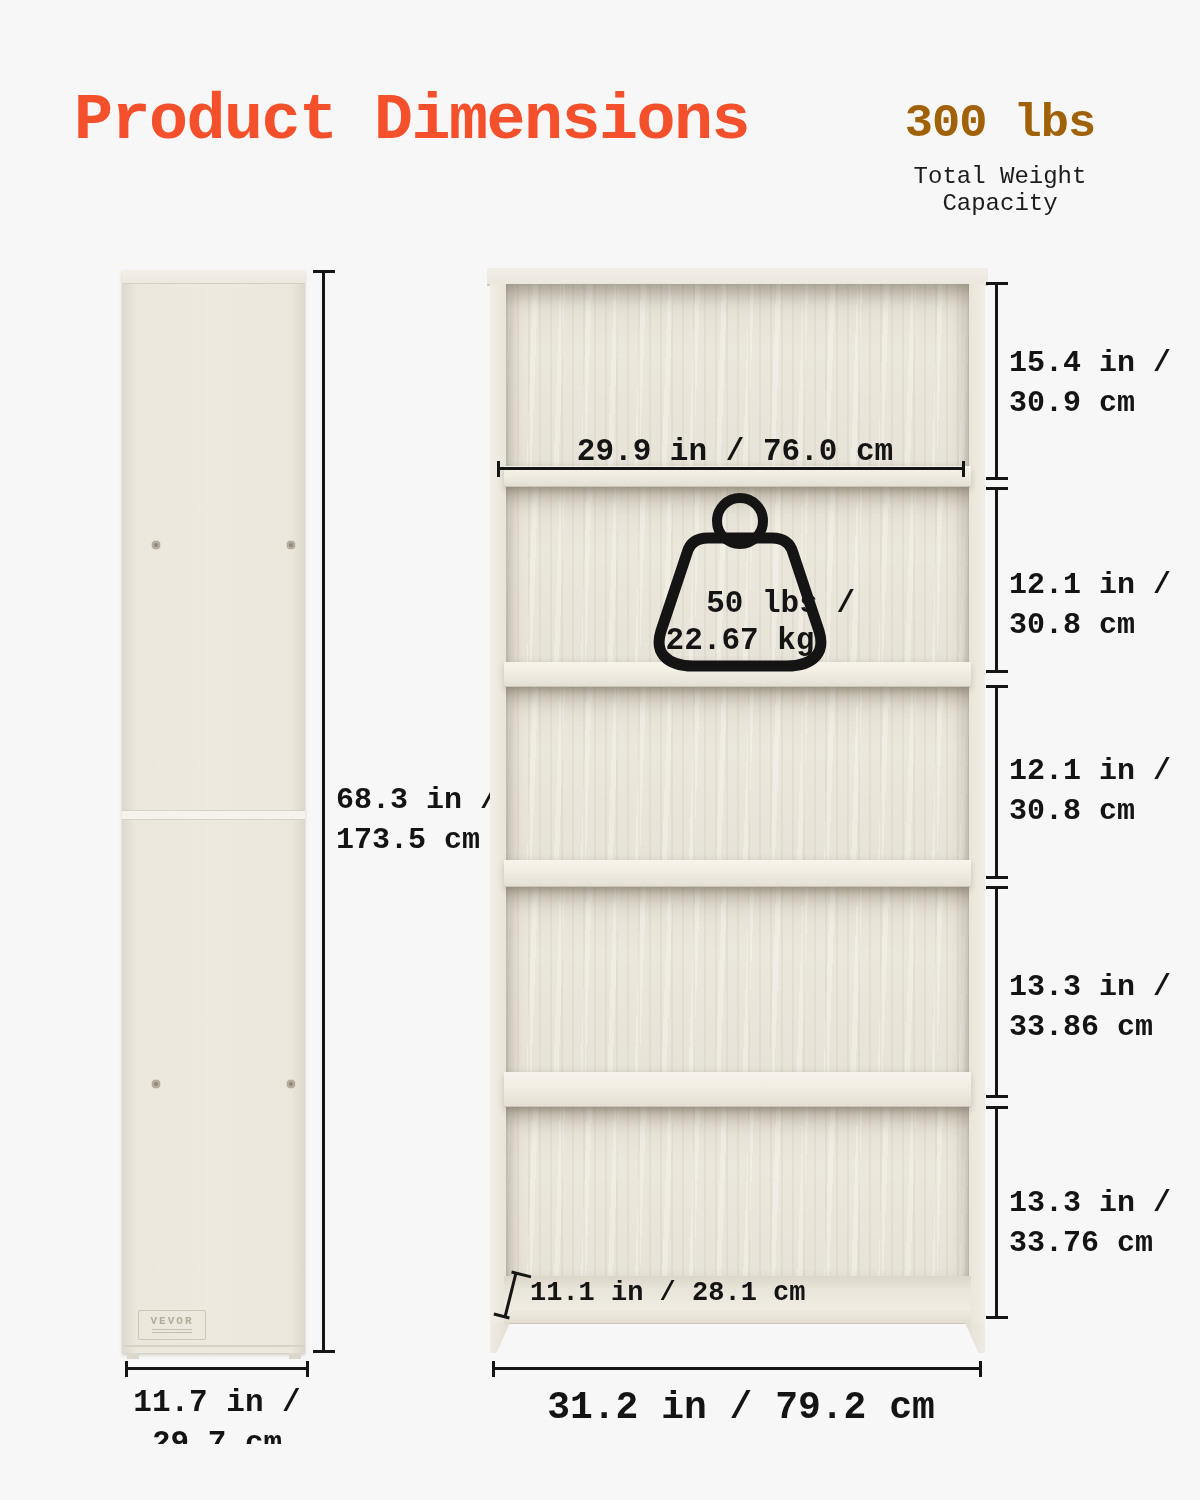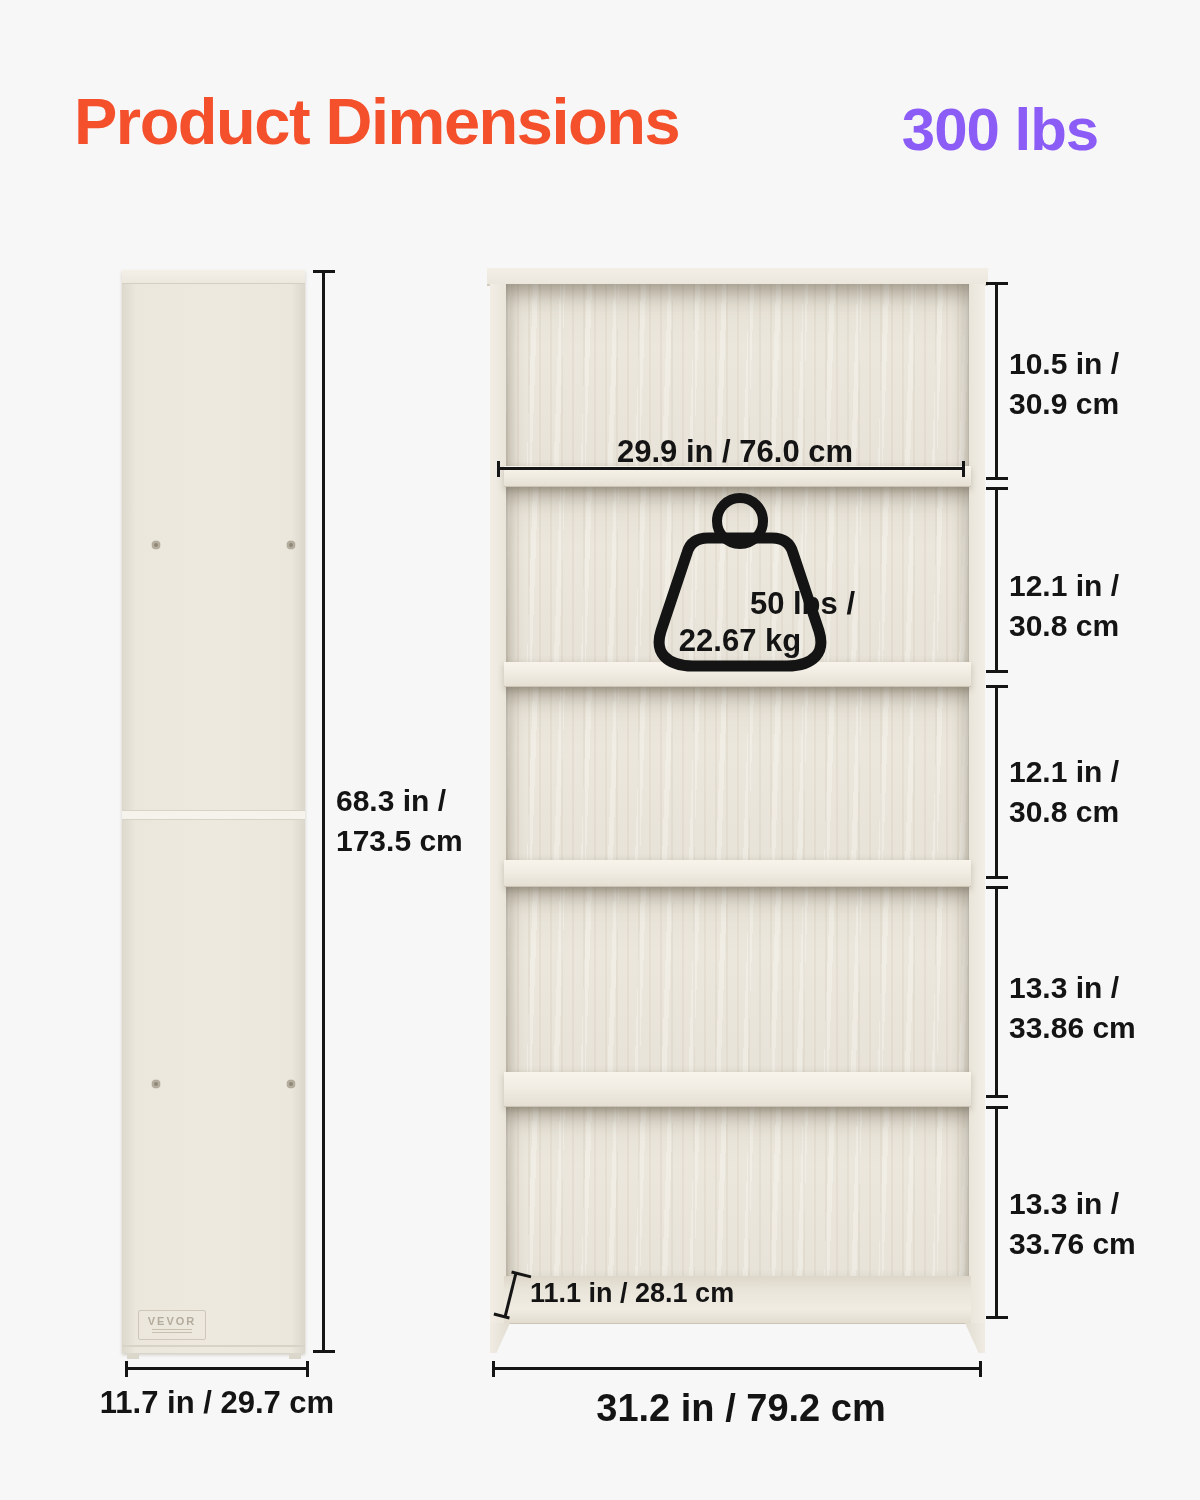--- a/index.html
+++ b/index.html
@@ -1,24 +1,24 @@
 <!DOCTYPE html>
 <html><head>
 <meta charset="utf-8">
 <style>
   html,body{margin:0;padding:0;}
   body{font-family:"Liberation Sans",sans-serif;background:#f7f7f7;}
-  .canvas{position:relative;width:1200px;height:1444px;background:#f7f7f7;overflow:hidden;}
+  .canvas{position:relative;width:1200px;height:1444px;background:#f7f7f7;overflow:hidden;font-family:Liberation Mono, monospace;}
   .abs{position:absolute;}
 
   
   .title{left:74px;top:84px;font-size:65px;font-weight:700;letter-spacing:-1.5px;color:#f4502b;}
   .subtitle{left:77px;top:166px;font-size:33px;font-weight:400;color:#1f1f1f;}
   .capacity{left:870px;top:100px;width:260px;text-align:center;}
-  .capacity-value{font-size:60px;font-weight:700;color:#8b5cf6;letter-spacing:-1px;line-height:1;}
+  .capacity-value{font-size:47px;font-weight:700;color:#a16207;letter-spacing:-1px;line-height:1;}
   .capacity-label{margin-top:16px;font-size:24px;color:#1c1c1c;}
 
   
   .dim-v{width:3px;background:#151515;}
   .dim-v::before,.dim-v::after{content:"";position:absolute;left:50%;transform:translateX(-50%);width:22px;height:3px;background:#151515;}
   .dim-v::before{top:0;}
   .dim-v::after{bottom:0;}
   .dim-h{height:3px;background:#151515;}
   .dim-h::before,.dim-h::after{content:"";position:absolute;top:50%;transform:translateY(-50%);width:3px;height:16px;background:#151515;}
   .dim-h::before{left:0;}
@@ -76,20 +76,21 @@
   .weight-text{width:230px;text-align:center;font-weight:700;color:#141414;font-size:31px;line-height:1.2;}
 </style>
 </head>
 <body>
 
 <div class="canvas">
 
   <div class="abs title">Product Dimensions</div>
   <div class="abs capacity">
     <div class="capacity-value">300 lbs</div>
+    <div class="capacity-label">Total Weight Capacity</div>
   </div>
 
   <div class="abs panel-side" style="left:122px;top:270px;width:183px;height:1083px;">
     <div class="abs panel-top-strip" style="left:0;top:0;width:183px;height:13px;"></div>
     <div class="abs seam" style="left:0;top:540px;width:183px;height:8px;"></div>
     <div class="abs screw" style="left:30px;top:271px;"></div>
     <div class="abs screw" style="left:165px;top:271px;"></div>
     <div class="abs screw" style="left:30px;top:810px;"></div>
     <div class="abs screw" style="left:165px;top:810px;"></div>
     <div class="abs brand-plate" style="left:16px;top:1040px;">
@@ -139,21 +140,21 @@
   <div class="abs weight-text" style="left:625px;top:585px;text-align:right;">50 lbs /</div>
   <div class="abs weight-text" style="left:625px;top:622px;">22.67 kg</div>
 
   <div class="abs dim-v" style="left:995px;top:282px;height:198px;"></div>
   <div class="abs dim-v" style="left:995px;top:487px;height:186px;"></div>
   <div class="abs dim-v" style="left:995px;top:685px;height:194px;"></div>
   <div class="abs dim-v" style="left:995px;top:886px;height:212px;"></div>
   <div class="abs dim-v" style="left:995px;top:1106px;height:213px;"></div>
 
   <div class="abs dim-label lbl-30" style="left:1009px;top:344px;">
-    <div>10.5 in /</div>
+    <div>15.4 in /</div>
     <div>30.9 cm</div>
   </div>
   <div class="abs dim-label lbl-30" style="left:1009px;top:566px;">
     <div>12.1 in /</div>
     <div>30.8 cm</div>
   </div>
   <div class="abs dim-label lbl-30" style="left:1009px;top:752px;">
     <div>12.1 in /</div>
     <div>30.8 cm</div>
   </div>

